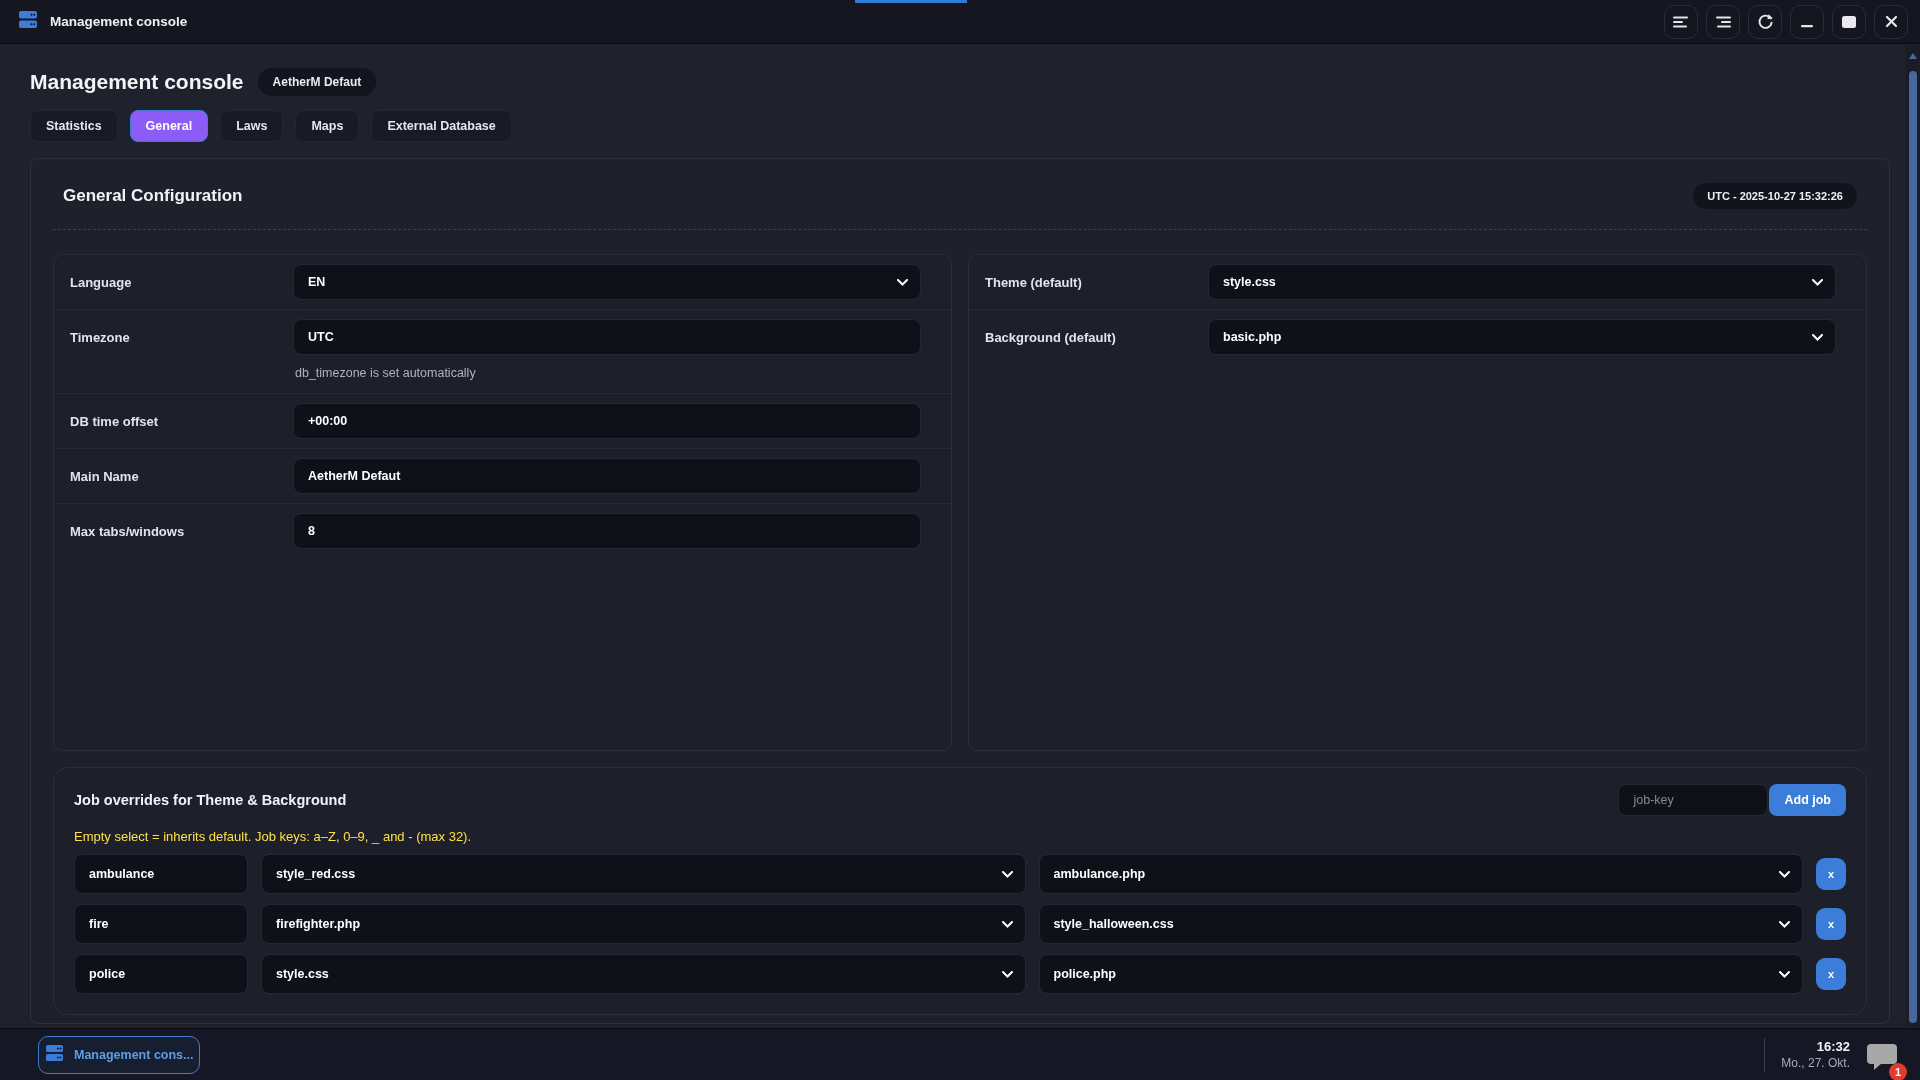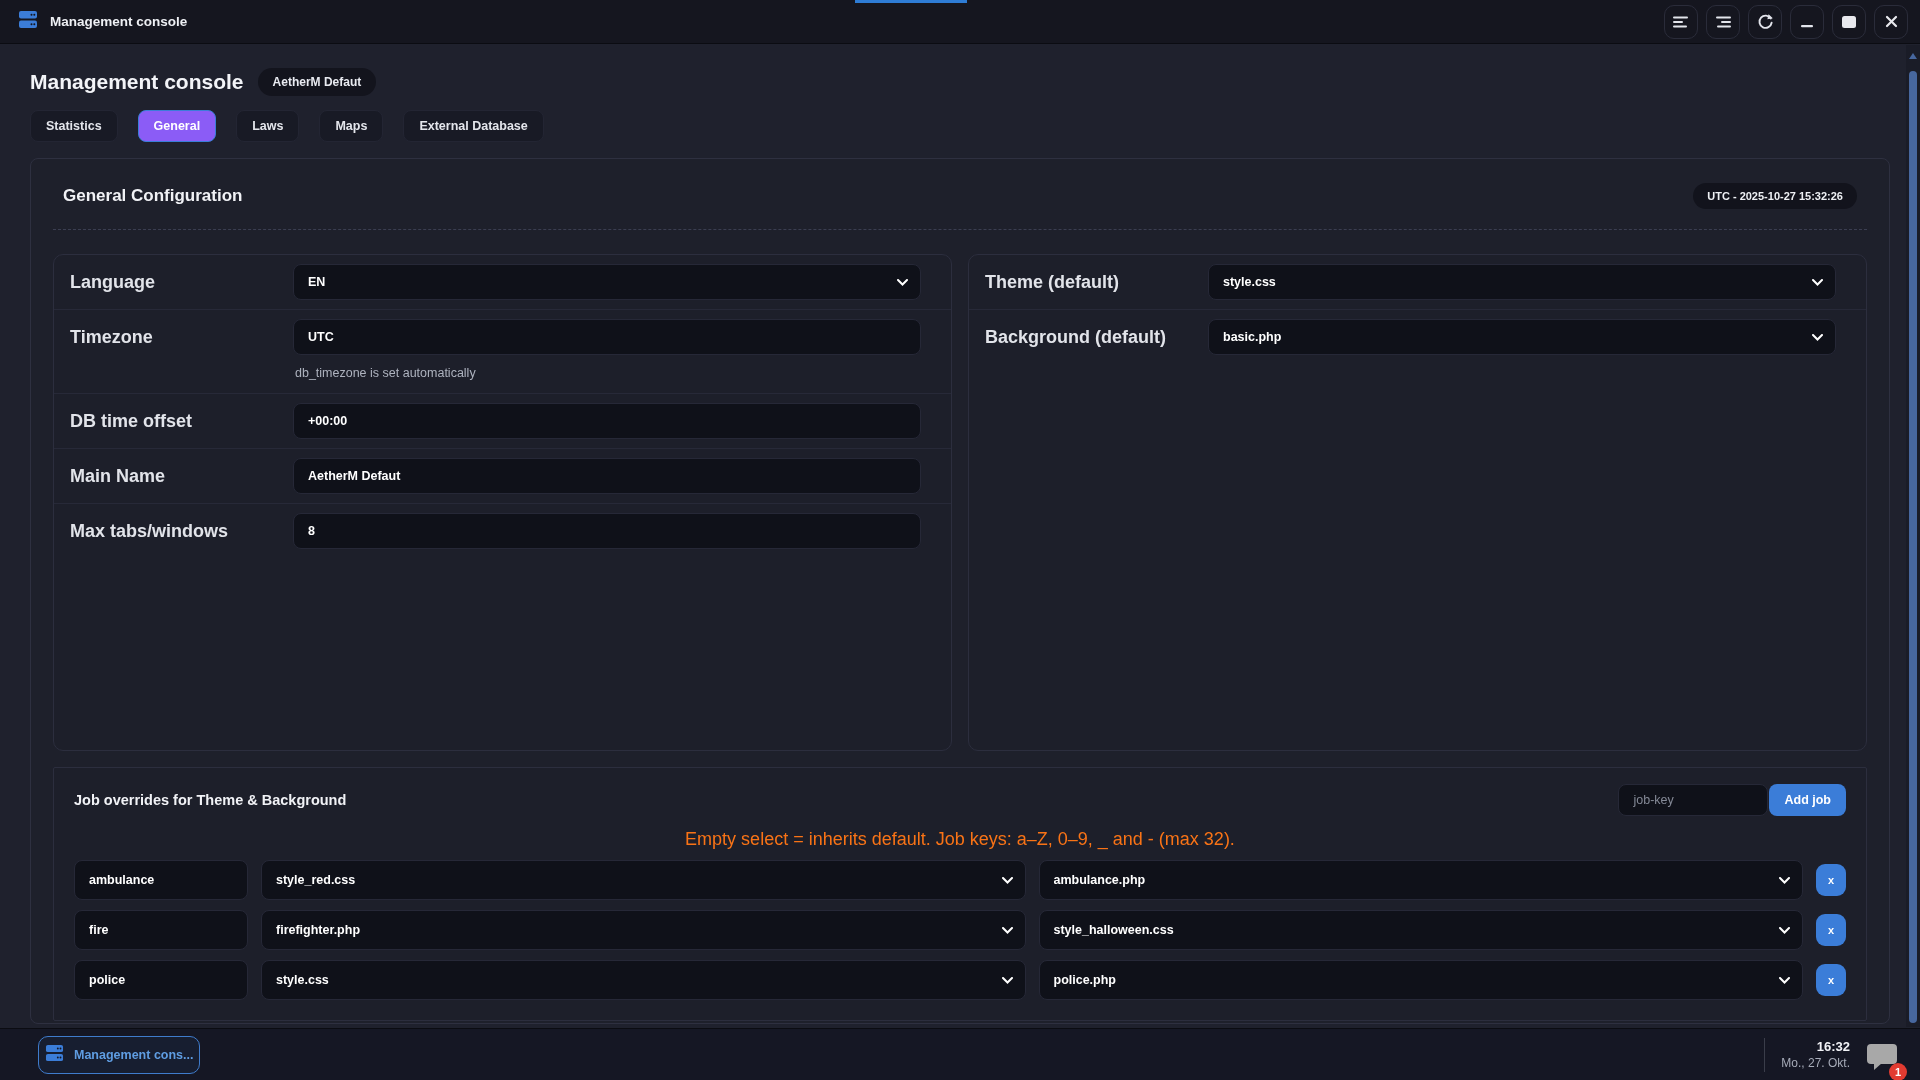--- a/index.html
+++ b/index.html
@@ -17,63 +17,63 @@
     color:#e3e5ec; cursor:pointer; }
   .win-btn svg { display:block; }
 
   
   .page { padding:0 30px; }
   .page-header { display:flex; align-items:center; gap:14px; margin-top:24px; }
   .page-title { font-size:21px; font-weight:bold; color:#f3f4f8; }
   .name-badge { background:#13141d; border-radius:15px; padding:7px 15px;
     font-size:12px; font-weight:bold; color:#e9ebf1; }
 
-  .tabs { display:flex; gap:20px; margin-top:14px; }
+  .tabs { display:flex; gap:12px; margin-top:14px; }
   .tab { background:#181a25; border:1px solid #232533; color:#e4e6ec; font-size:12.5px;
     font-weight:bold; padding:8px 15px; border-radius:8px; cursor:pointer; }
   .tab.active { background:#8b5cf6; border-color:#3b7dd8; color:#fff; }
 
   .main-card { margin-top:16px; border:1px solid #2e3040; border-radius:8px;
     background:#1e202b; padding:18px 22px; height:866px; }
 
   .card-head { display:flex; align-items:center; justify-content:space-between;
     padding:6px 10px 20px 10px; border-bottom:1px dashed #3b3e51; }
   .section-title { font-size:17px; font-weight:bold; color:#f1f2f6; }
   .clock-badge { background:#12131c; border-radius:15px; padding:7px 14px;
     font-size:11px; font-weight:bold; color:#eef0f4; }
 
   .columns { display:flex; gap:16px; margin-top:24px; }
   .panel { flex:1; border:1px solid #2c2e3e; border-radius:10px; height:497px;
     background:#1d1f2a; overflow:hidden; }
 
   .frow { display:grid; grid-template-columns:223px 1fr; align-items:center;
     min-height:53px; padding:9px 30px 9px 16px; border-bottom:1px solid #272938; }
   .frow:last-child { border-bottom:none; }
-  .flabel { font-size:18px; font-weight:bold; color:#e2e4ea; }
+  .flabel { font-size:13px; font-weight:bold; color:#e2e4ea; }
   .help { grid-column:2; font-size:12.5px; color:#aeb3bf; padding:11px 2px 4px 2px; }
 
   .control { position:relative; height:36px; background:#0f1119; border:1px solid #262837;
     border-radius:8px; display:flex; align-items:center; }
   .control input, .control select { width:100%; height:100%; background:transparent;
     border:none; outline:none; color:#fff; font-family:"Liberation Sans", sans-serif;
     font-size:12.5px; font-weight:bold; padding:0 14px; appearance:none; -webkit-appearance:none; }
   .control input::placeholder { color:#858a97; font-weight:normal; }
   .control select option { background:#0f1119; color:#fff; }
   .chev { position:absolute; right:12px; pointer-events:none; display:flex; }
 
   
-  .jobs-panel { margin-top:16px; border:1px solid #2c2e3e; border-radius:2px;
+  .jobs-panel { margin-top:16px; border:1px solid #2c2e3e; border-radius:15px;
     background:#1d1f2a; padding:16px 20px 20px 20px; }
   .jobs-head { display:flex; align-items:center; justify-content:space-between; }
   .jobs-title { font-size:14.5px; font-weight:bold; color:#f1f2f6; }
   .jobs-actions { display:flex; align-items:center; gap:1px; }
   .jobs-actions .control { height:32px; width:150px; }
   .add-btn { height:32px; padding:0 15px; background:#3b7dd8; border:none; border-radius:8px;
     color:#fff; font-weight:bold; font-size:12.5px; cursor:pointer; font-family:"Liberation Sans", sans-serif; }
-  .jobs-hint { font-size:18px; color:#f97316; margin-top:13px;text-align:center; }
+  .jobs-hint { font-size:13px; color:#fde047; margin-top:13px; }
   .job-row { display:grid; grid-template-columns:174px 1fr 1fr 30px; gap:13px;
     align-items:center; margin-top:10px; }
   .job-row .control { height:40px; }
   .remove-btn { width:30px; height:32px; background:#3b7dd8; border:none; border-radius:9px;
     color:#fff; font-weight:bold; font-size:11px; display:flex; align-items:center;
     justify-content:center; cursor:pointer; font-family:"Liberation Sans", sans-serif; }
 
   
   .taskbar { position:fixed; left:0; right:0; bottom:0; height:52px; background:#151724;
     border-top:1px solid #0b0c12; display:flex; align-items:center; padding:0 16px 0 38px; }

